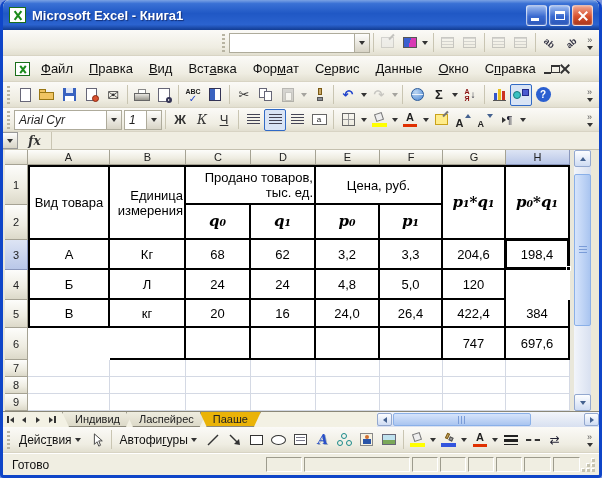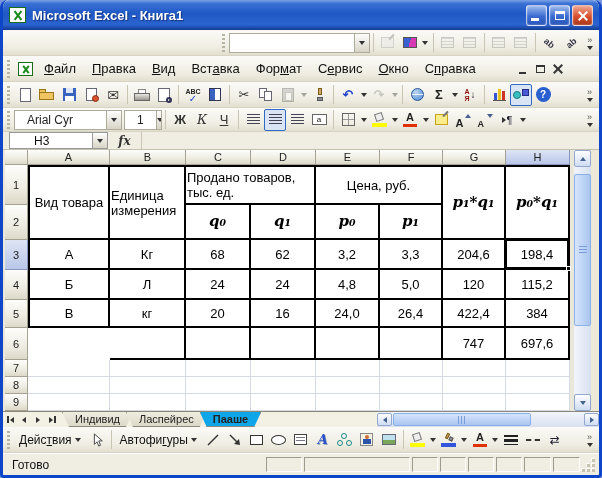--- a/index.html
+++ b/index.html
@@ -33,21 +33,21 @@
 .t-vdn{border-left:3px solid transparent;border-right:3px solid transparent;border-top:4px solid #44618f}
 .t-lf{border-top:3px solid transparent;border-bottom:3px solid transparent;border-right:4px solid #333}
 .t-rt{border-top:3px solid transparent;border-bottom:3px solid transparent;border-left:4px solid #333}
 .tbtn{min-width:22px;height:22px;display:flex;align-items:center;justify-content:center;border-radius:2px;flex:none}
 .tbtn.pressed{background:#d9e4f5;border:1px solid #316ac5}
 .dd{width:9px;height:22px;display:flex;align-items:center;justify-content:center}
 .dis{opacity:.4;filter:grayscale(1)}
 .g{font-size:13px;color:#333;line-height:1}
 
 .combo{height:20px;background:#fff;border:1px solid #aeab9b;display:flex;align-items:center;font-size:12px;color:#222;overflow:hidden}
-.combo .val{padding:0 12px;white-space:nowrap;}
+.combo .val{padding:0 4px;white-space:nowrap;font-style:italic}
 .combo .arr{margin-left:auto;width:15px;height:100%;border-left:1px solid #aeab9b;background:linear-gradient(#fdfdfc,#d8d4c6);display:flex;align-items:center;justify-content:center}
 
 .mitem{padding:4px 8px;font-size:13px;color:#111;white-space:nowrap}
 .mitem u{text-decoration:underline}
 .mctl{width:18px;height:16px;display:flex;align-items:center;justify-content:center;position:relative;color:#333}
 .mctl .b1{width:7px;height:2px;background:#333;margin-top:8px}
 .mctl .b2{width:9px;height:8px;border:1px solid #333;border-top:2px solid #333}
 .mctl .xx{position:relative;width:10px;height:10px}
 .mctl .xx i{position:absolute;left:4px;top:-1px;width:2px;height:12px;background:#333}
 .mctl .xx i.a{transform:rotate(45deg)}.mctl .xx i.b{transform:rotate(-45deg)}
@@ -126,40 +126,40 @@
 .fval{flex:1;background:#fff;border-top:1px solid #d8d4c4;display:flex;align-items:center;padding-left:5px;color:#111}
 
 .gridwrap{position:relative;height:261px;background:#e9e7da;padding-left:2px}
 .cells{position:absolute;left:2px;top:0;width:565px;height:261px;display:grid;background:#fff;
  grid-template-columns:23px 82px 76px 65px 65px 64px 63px 63px 64px;
  grid-template-rows:15px 40px 35px 30px 30px 28px 32px 17px 17px 17px}
 .hd{display:flex;align-items:center;justify-content:center;font-size:11px;color:#222;
  background:linear-gradient(180deg,#fdfdfb,#eeece1 60%,#dcd9c9);border-right:1px solid #a5a293;border-bottom:1px solid #a5a293}
 .hd.selh{background:linear-gradient(180deg,#dde4f4,#b9c7e8);border-color:#8a97bc}
 .ec{border-right:1px solid #d4d9e4;border-bottom:1px solid #d4d9e4;background:#fff}
-.tc{background:#fff;border-right:2px solid #000;border-bottom:2px solid #000;display:flex;align-items:center;justify-content:center;font-size:13px;color:#000;text-align:left;line-height:15px;padding:1px}
+.tc{background:#fff;border-right:2px solid #000;border-bottom:2px solid #000;display:flex;align-items:center;justify-content:center;font-size:13px;color:#000;text-align:right;line-height:15px;padding:1px}
 .tl{border-left:2px solid #000}.tt{border-top:2px solid #000}
 .pq{font-family:"DejaVu Serif",serif;font-style:italic;font-weight:bold;font-size:15px}
 .selcell{box-shadow:inset 0 0 0 1px #000;position:relative}
 .fillh{position:absolute;right:-3px;bottom:-3px;width:5px;height:5px;background:#000;border:1px solid #fff}
 
 .vscroll{position:absolute;left:571px;top:0;width:17px;height:261px;background:linear-gradient(90deg,#f2f5fb,#d8e0f0)}
 .sarr{height:17px;background:linear-gradient(180deg,#fdfeff,#cfdcf3);border:1px solid #93a8cf;border-radius:2px;display:flex;align-items:center;justify-content:center}
 .vthumb{position:absolute;left:0;top:24px;width:17px;height:152px;background:linear-gradient(90deg,#d6e4fb,#aac5f0);border:1px solid #8ab0e8;border-radius:2px;display:flex;align-items:center;justify-content:center}
 .vthumb i{width:8px;height:9px;background-image:repeating-linear-gradient(180deg,#7a9cd8 0 1px,transparent 1px 3px)}
 .varr-bot{position:absolute;left:0;bottom:0;width:17px}
 .rfill{position:absolute;left:588px;top:0;width:8px;height:261px;background:#ece9d8}
 
 .tabbar{height:16px;display:flex;align-items:stretch;background:#f3f1e4;border-top:1px solid #8a8778;font-size:11px}
 .navb{width:14px;display:flex;align-items:center;justify-content:center;gap:1px}
 .navbar{width:2px;height:7px;background:#333}
 .stab{display:flex;align-items:center;padding:0 12px;margin-left:-7px;background:linear-gradient(#efede0,#dcd9c8);border:1px solid #8b887a;border-top:none;
  clip-path:polygon(0 0,100% 0,calc(100% - 7px) 100%,7px 100%);color:#222;white-space:nowrap}
 .stab.first{margin-left:3px}
-.stab.active{background:#0ea5e9;font-weight:bold;z-index:3}
+.stab.active{background:#eab308;font-weight:normal;z-index:3}
 .hscroll{display:flex;align-items:stretch;margin-left:auto;width:222px;background:linear-gradient(#f2f5fb,#d8e0f0);padding:1px 0}
 .harr{width:15px;background:linear-gradient(180deg,#fdfeff,#cfdcf3);border:1px solid #93a8cf;border-radius:2px;display:flex;align-items:center;justify-content:center}
 .hthumb{width:138px;margin:0 1px;background:linear-gradient(180deg,#d6e4fb,#aac5f0);border:1px solid #8ab0e8;border-radius:2px;display:flex;align-items:center;justify-content:center}
 .hthumb i{width:9px;height:8px;background-image:repeating-linear-gradient(90deg,#7a9cd8 0 1px,transparent 1px 3px)}
 .htrack{flex:1}
 
 .r-draw{height:26px}
 .dlabel{display:flex;align-items:center;gap:3px;padding:2px 5px;font-size:12px;color:#111;white-space:nowrap}
 .dlabel u{text-decoration:underline}
 .svgic{display:block}
@@ -268,20 +268,21 @@
           <i class="x1" style="height:9px;left:6px"></i>
           <i class="x2" style="height:9px;left:6px"></i>
         </div>
       </div>
     <div class="mitem"><span></span><u>Ф</u><span>айл</span></div>
     <div class="mitem"><span></span><u>П</u><span>равка</span></div>
     <div class="mitem"><span></span><u>В</u><span>ид</span></div>
     <div class="mitem"><span>Вст</span><u>а</u><span>вка</span></div>
     <div class="mitem"><span>Фор</span><u>м</u><span>ат</span></div>
     <div class="mitem"><span>С</span><u>е</u><span>рвис</span></div>
+    <div class="mitem"><span></span><u>Д</u><span>анные</span></div>
     <div class="mitem"><span></span><u>О</u><span>кно</span></div>
     <div class="mitem"><span>С</span><u>п</u><span>равка</span></div>
     <div class="sp"></div>
     <div class="mctl">
         <div class="b1"></div>
       </div>
     <div class="mctl">
         <div class="b2"></div>
       </div>
     <div class="mctl" style="margin-right:30px">
@@ -504,21 +505,20 @@
         <span class="tri t-dn"></span>
       </div>
     <div class="sp"></div>
     <div class="ovf">
         <span>»</span>
         <span class="tri t-dn"></span>
       </div>
   </div>
 
   <div class="fbar">
-    <div class="namebox">H3</div>
     <div class="nbarr">
         <span class="tri t-dn"></span>
       </div>
     <div class="fxz">fx</div>
   </div>
 
   <div class="gridwrap">
     <div class="cells">
 
       <div class="hd" style="grid-area:1/1"></div>
@@ -564,21 +564,20 @@
           <span class="fillh"></span>
         </div>
 
       <div class="tc tl" style="grid-area:5/2">Б</div>
       <div class="tc" style="grid-area:5/3">Л</div>
       <div class="tc" style="grid-area:5/4">24</div>
       <div class="tc" style="grid-area:5/5">24</div>
       <div class="tc" style="grid-area:5/6">4,8</div>
       <div class="tc" style="grid-area:5/7">5,0</div>
       <div class="tc" style="grid-area:5/8">120</div>
-      <div class="tc" style="grid-area:5/9">115,2</div>
 
       <div class="tc tl" style="grid-area:6/2">В</div>
       <div class="tc" style="grid-area:6/3">кг</div>
       <div class="tc" style="grid-area:6/4">20</div>
       <div class="tc" style="grid-area:6/5">16</div>
       <div class="tc" style="grid-area:6/6">24,0</div>
       <div class="tc" style="grid-area:6/7">26,4</div>
       <div class="tc" style="grid-area:6/8">422,4</div>
       <div class="tc" style="grid-area:6/9">384</div>
 

